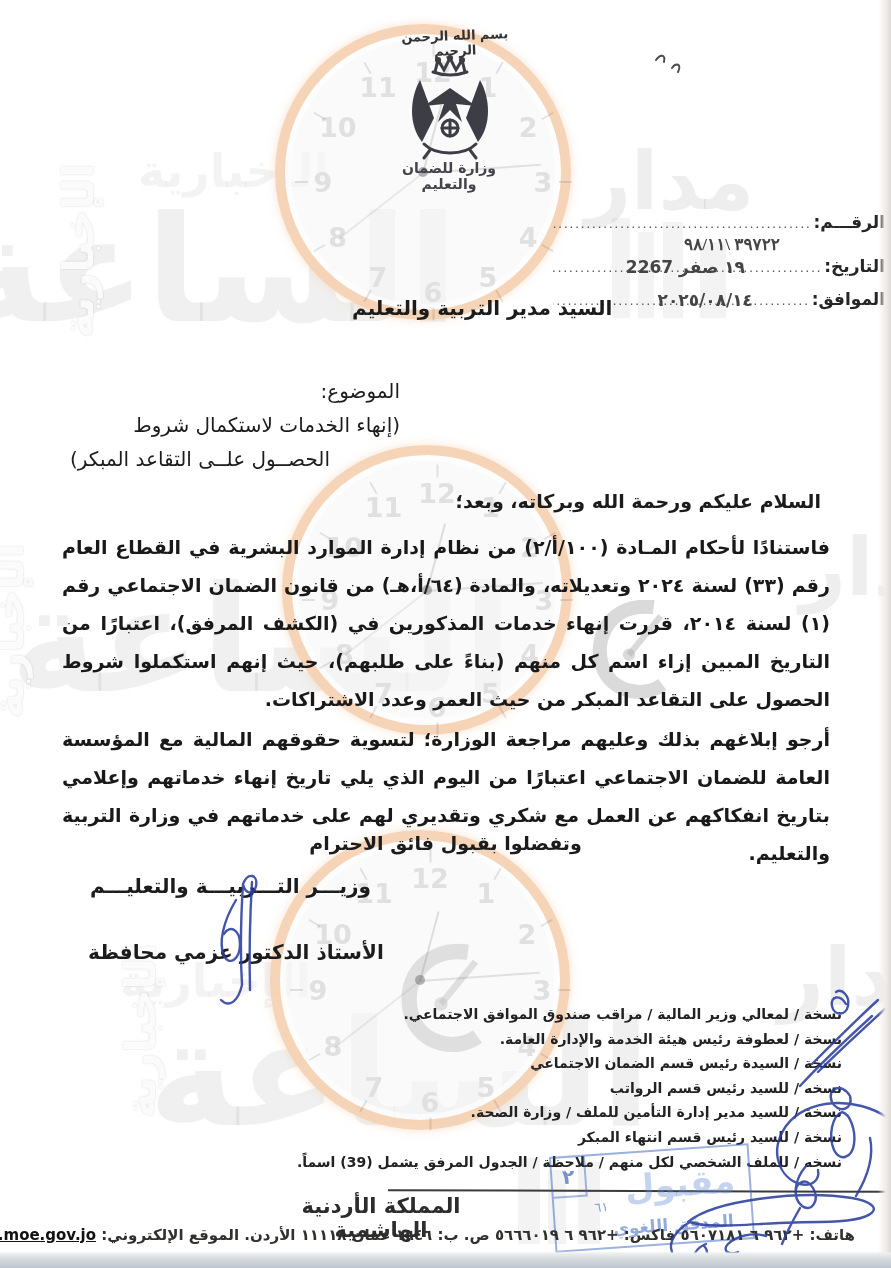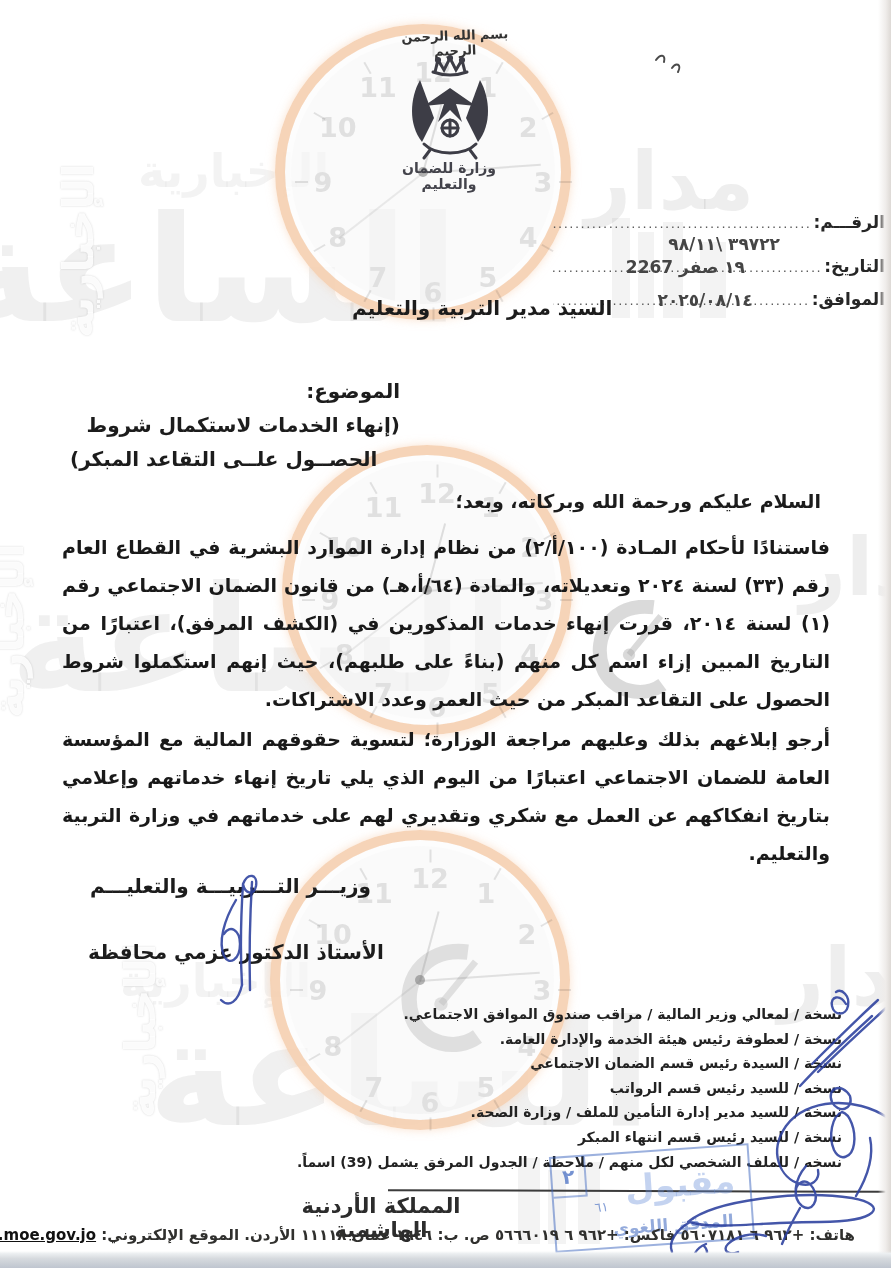--- a/index.html
+++ b/index.html
@@ -37,21 +37,21 @@
   .ministry{position:absolute;left:374px;top:160px;width:150px;text-align:center;
     font-size:14px;font-weight:bold;color:#43434b;letter-spacing:-.3px;}
   .fields{position:absolute;top:212px;right:6px;width:332px;font-size:17px;}
   .frow{position:absolute;right:0;width:100%;display:flex;direction:rtl;align-items:baseline;}
   .frow .lbl{font-weight:bold;color:#262626;flex:0 0 auto;}
   .frow .dots{flex:1 1 auto;overflow:hidden;white-space:nowrap;color:#5a5a5a;
     font-size:13px;letter-spacing:1.5px;padding-right:2px;}
   .fval{position:absolute;font-weight:bold;color:#454545;white-space:nowrap;direction:ltr;}
   
   .addressee{position:absolute;left:352px;top:296px;font-size:20px;font-weight:bold;white-space:nowrap;}
-  .subject{position:absolute;left:70px;top:374px;width:330px;font-size:20px;font-weight:bold;line-height:34px;}
+  .subject{position:absolute;left:70px;top:374px;width:330px;font-size:20px;font-weight:normal;line-height:34px;}
   .subject .s-l1{text-align:right;}
   .subject .s-l2{text-align:right;white-space:nowrap;}
   .subject .s-l3{text-align:left;white-space:nowrap;}
   .salutation{position:absolute;right:70px;top:490px;font-size:19px;font-weight:bold;}
   .para{position:absolute;right:61px;left:62px;font-size:19px;font-weight:600;
     line-height:38px;text-align:justify;text-align-last:right;letter-spacing:-.2px;color:#191919;}
   .p1{top:528px;}
   .p2{top:720px;}
   .closing{position:absolute;left:0;right:0;top:832px;text-align:center;
     font-size:19px;font-weight:bold;}
@@ -238,21 +238,21 @@
     </g>
   </svg>
 
   <div class="ministry">وزارة للضمان والتعليم</div>
 
   <div class="fields">
     <div class="frow" style="top:0;">
       <span class="lbl">الرقـــم:</span>
       <span class="dots">......................................................</span>
     </div>
-    <span class="fval" style="top:22px;right:105px;">٣٩٧٢٢ \٩٨/١١</span>
+    <span class="fval" style="top:22px;right:105px;font-family:Liberation Serif, serif;">٣٩٧٢٢ \٩٨/١١</span>
     <div class="frow" style="top:44px;">
       <span class="lbl">التاريخ:</span>
       <span class="dots">......................................................</span>
     </div>
     <span class="fval" style="top:45px;right:140px;direction:rtl;">١٩ صفر 2267</span>
     <div class="frow" style="top:77px;">
       <span class="lbl">الموافق:</span>
       <span class="dots">......................................................</span>
     </div>
     <span class="fval" style="top:78px;right:132px;text-align:right;">٢٠٢٥/٠٨/١٤</span>
@@ -264,20 +264,21 @@
     <div class="s-l1">الموضوع:</div>
     <div class="s-l2">(إنهاء الخدمات لاستكمال شروط</div>
     <div class="s-l3">الحصــول علــى التقاعد المبكر)</div>
   </div>
 
   <div class="salutation">السلام عليكم ورحمة الله وبركاته، وبعد؛</div>
 
   <div class="para p1">فاستنادًا لأحكام المـادة (١٠٠/أ/٢) من نظام إدارة الموارد البشرية في القطاع العام رقم (٣٣) لسنة ٢٠٢٤ وتعديلاته، والمادة (٦٤/أ،هـ) من قانون الضمان الاجتماعي رقم (١) لسنة ٢٠١٤، قررت إنهاء خدمات المذكورين في (الكشف المرفق)، اعتبارًا من التاريخ المبين إزاء اسم كل منهم (بناءً على طلبهم)، حيث إنهم استكملوا شروط الحصول على التقاعد المبكر من حيث العمر وعدد الاشتراكات.</div>
   <div class="para p2">أرجو إبلاغهم بذلك وعليهم مراجعة الوزارة؛ لتسوية حقوقهم المالية مع المؤسسة العامة للضمان الاجتماعي اعتبارًا من اليوم الذي يلي تاريخ إنهاء خدماتهم وإعلامي بتاريخ انفكاكهم عن العمل مع شكري وتقديري لهم على خدماتهم في وزارة التربية والتعليم.</div>
 
+  <div class="closing">وتفضلوا بقبول فائق الاحترام</div>
 
   <div class="sig-title">وزيـــر التـــربيـــة والتعليـــم</div>
   <div class="sig-name">الأستاذ الدكتور عزمي محافظة</div>
 
   <div class="copies" id="copies-container">
       <div>نسخة / لمعالي وزير المالية / مراقب صندوق الموافق الاجتماعي.</div>
       <div>نسخة / لعطوفة رئيس هيئة الخدمة والإدارة العامة.</div>
       <div>نسخة / السيدة رئيس قسم الضمان الاجتماعي</div>
       <div>نسخه / للسيد رئيس قسم الرواتب</div>
       <div>نسخة / للسيد مدير إدارة التأمين للملف / وزارة الصحة.</div>

